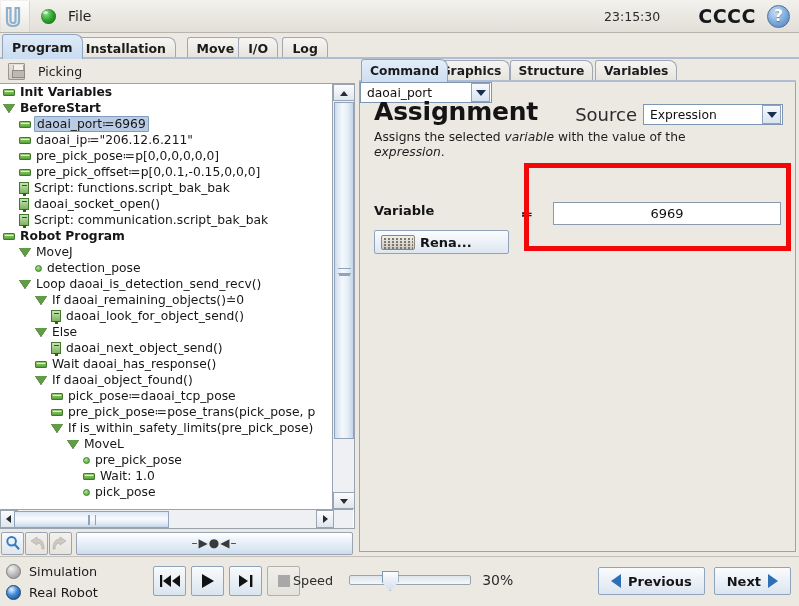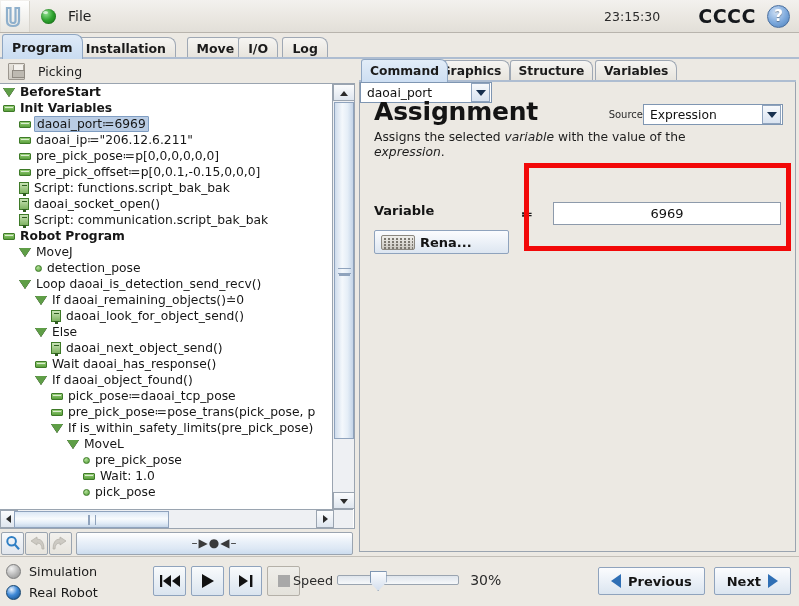--- a/index.html
+++ b/index.html
@@ -268,21 +268,21 @@
   }
   .cmd-desc {
     position: absolute; left: 14px; top: 48px; width: 320px;
     font-size: 12.3px; color: #1d1d1d; line-height: 15px;
   }
   .cmd-desc i { font-style: italic; }
   .source-row {
     position: absolute; right: 12px; top: 22px;
     display: flex; align-items: center;
   }
-  .source-row .lbl { font-size: 10px; color: #2b2b2b; }
+  .source-row .lbl { font-size: 18px; color: #2b2b2b; margin-right: 6px; }
   .combo {
     height: 21px; background: #ffffff;
     border: 1px solid #7f96b2; display: flex; align-items: center;
     cursor: pointer;
   }
   .combo .txt { padding: 0 6px; font-size: 12.3px; color: #111; flex: 1 1 auto; white-space: nowrap; }
   .combo .arrowbox {
     width: 19px; height: 19px; margin: 0 1px 0 0; flex: 0 0 auto;
     background: linear-gradient(to bottom, #f7f9fc, #d9e3f0);
     border: 1px solid #8fa3bd;
@@ -351,21 +351,21 @@
     width: 33px; height: 30px; margin-right: 5px;
     background: linear-gradient(to bottom, #f9fbfc, #dae4ef);
     border: 1px solid #8fa3bd; border-radius: 2px;
     display: flex; align-items: center; justify-content: center; cursor: pointer;
   }
   .pbtn.dim {
     background: linear-gradient(to bottom, #efeeea, #e4e2db);
     border-color: #b4b0a8;
   }
   .speedwrap { position: absolute; left: 293px; top: 15px; display: flex; align-items: center; }
-  .speedwrap .slbl { font-size: 12.8px; color: #2b2b2b; margin-right: 4px; }
+  .speedwrap .slbl { font-size: 12.8px; color: #2b2b2b; margin-right: 16px; }
   .slider {
     position: relative; width: 122px; height: 10px;
     background: linear-gradient(to bottom, #dfe5ec, #f6f8fa);
     border: 1px solid #9aa4b0; border-radius: 2px;
   }
   .slider .thumb {
     position: absolute; left: 30px; top: -5px; width: 17px; height: 20px;
     background: linear-gradient(to bottom, #fbfcfe, #d4dfee);
     border: 1px solid #7f96b2;
     clip-path: polygon(0 0, 100% 0, 100% 55%, 50% 100%, 0 55%);
@@ -429,27 +429,27 @@
 
   <div class="namebar">
     <div class="floppy"></div>
     <div class="pname">Picking</div>
   </div>
 
   <div class="treepanel">
     <div class="treeinner" id="tree-rows">
         <div class="trow bold">
           <span style="display: inline-block; flex: 0 0 auto; width: 3px;"></span>
+          <span class="gl g-eq"></span>
+          <span class="tlabel">Init Variables</span>
+        </div>
+        <div class="trow bold">
+          <span style="display: inline-block; flex: 0 0 auto; width: 3px;"></span>
           <span class="gl g-tri"></span>
           <span class="tlabel">BeforeStart</span>
-        </div>
-        <div class="trow bold">
-          <span style="display: inline-block; flex: 0 0 auto; width: 3px;"></span>
-          <span class="gl g-eq"></span>
-          <span class="tlabel">Init Variables</span>
         </div>
         <div class="trow">
           <span style="display: inline-block; flex: 0 0 auto; width: 19px;"></span>
           <span class="gl g-eq"></span>
           <span class="tlabel sel">daoai_port≔6969</span>
         </div>
         <div class="trow">
           <span style="display: inline-block; flex: 0 0 auto; width: 19px;"></span>
           <span class="gl g-eq"></span>
           <span class="tlabel">daoai_ip≔"206.12.6.211"</span>

